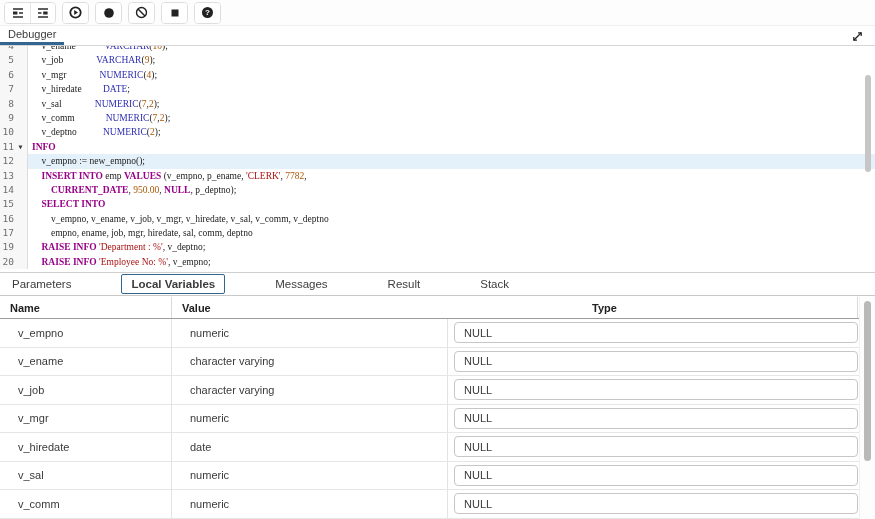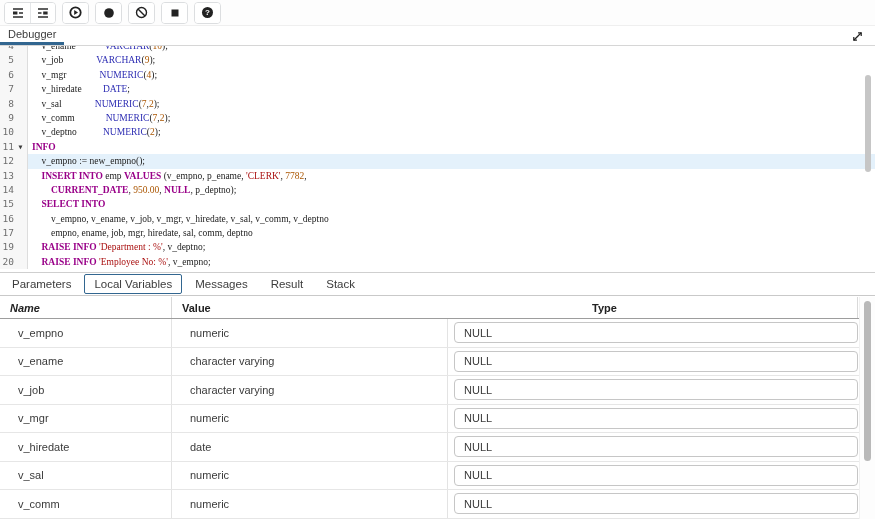--- a/index.html
+++ b/index.html
@@ -64,30 +64,30 @@
     background:#c6c6c6; border-radius:3px;
   }
 
   
   .panel-tabbar {
     position:absolute; top:272px; left:0; right:0; height:24px;
     background:#fff; border-top:1px solid #cfcfcf; border-bottom:1px solid #c9c9c9;
     display:flex; align-items:center; padding-left:2px; font-size:11.5px; color:#3c3c3c;
   }
   .ptab { padding:3px 9px; margin-right:3px; cursor:pointer; border:1px solid transparent; }
-  .ptab.active { border:1px solid var(--accent); border-radius:2px; background:#fff; }
+  .ptab.active { border:1px solid var(--accent); border-radius:2px; background:#fff;font-weight:bold; }
 
   
   .grid { position:absolute; top:297px; left:0; right:0; bottom:0; font-size:11px; overflow:hidden; }
   .grid-header {
     display:flex; height:22px; align-items:center; font-weight:bold; color:#222;
     border-bottom:1px solid #9d9d9d; background:#fff; padding-right:17px;
   }
   .gh-cell { height:100%; display:flex; align-items:center; padding-left:10px; }
-  .gh-cell.col0 { width:172px; border-right:1px solid #d9d9d9;font-style:italic; }
+  .gh-cell.col0 { width:172px; border-right:1px solid #d9d9d9; }
   .gh-cell.col1 { width:276px; border-right:1px solid #d9d9d9; }
   .gh-cell.col2 { flex:1; }
   .grid-row {
     display:flex; height:28.5px; align-items:center;
     border-bottom:1px solid #e6e6e6; background:#fff; padding-right:17px;
   }
   .gcell { height:100%; display:flex; align-items:center; padding-left:18px; color:#3a3a3a; }
   .gcell.col0 { width:172px; border-right:1px solid #e3e3e3; }
   .gcell.col1 { width:276px; border-right:1px solid #e3e3e3; }
   .gcell.col2 { flex:1; padding:0 0 0 6px; }
@@ -201,21 +201,21 @@
       <div class="code-line"><span class="gutter"><span class="ln">15</span><span class="fold"></span></span><span class="code"><span class="tk-plain">    </span><span class="tk-kw">SELECT INTO</span></span></div>
       <div class="code-line"><span class="gutter"><span class="ln">16</span><span class="fold"></span></span><span class="code"><span class="tk-plain">        v_empno, v_ename, v_job, v_mgr, v_hiredate, v_sal, v_comm, v_deptno</span></span></div>
       <div class="code-line"><span class="gutter"><span class="ln">17</span><span class="fold"></span></span><span class="code"><span class="tk-plain">        empno, ename, job, mgr, hiredate, sal, comm, deptno</span></span></div>
       <div class="code-line"><span class="gutter"><span class="ln">19</span><span class="fold"></span></span><span class="code"><span class="tk-plain">    </span><span class="tk-kw">RAISE INFO</span><span class="tk-plain"> </span><span class="tk-str">'Department : %'</span><span class="tk-plain">, v_deptno;</span></span></div>
       <div class="code-line"><span class="gutter"><span class="ln">20</span><span class="fold"></span></span><span class="code"><span class="tk-plain">    </span><span class="tk-kw">RAISE INFO</span><span class="tk-plain"> </span><span class="tk-str">'Employee No: %'</span><span class="tk-plain">, v_empno;</span></span></div>
     </div>
   <div class="editor-scroll-thumb"></div>
 </div>
 
 <div class="panel-tabbar">
-  <div style="display:flex;align-items:flex-end;">
+  <div style="display:flex;align-items:flex-end;gap:37px;">
       <div class="ptab">Parameters</div>
       <div class="ptab active">Local Variables</div>
       <div class="ptab">Messages</div>
       <div class="ptab">Result</div>
       <div class="ptab">Stack</div>
     </div>
 
 </div>
 
 <div class="grid">

